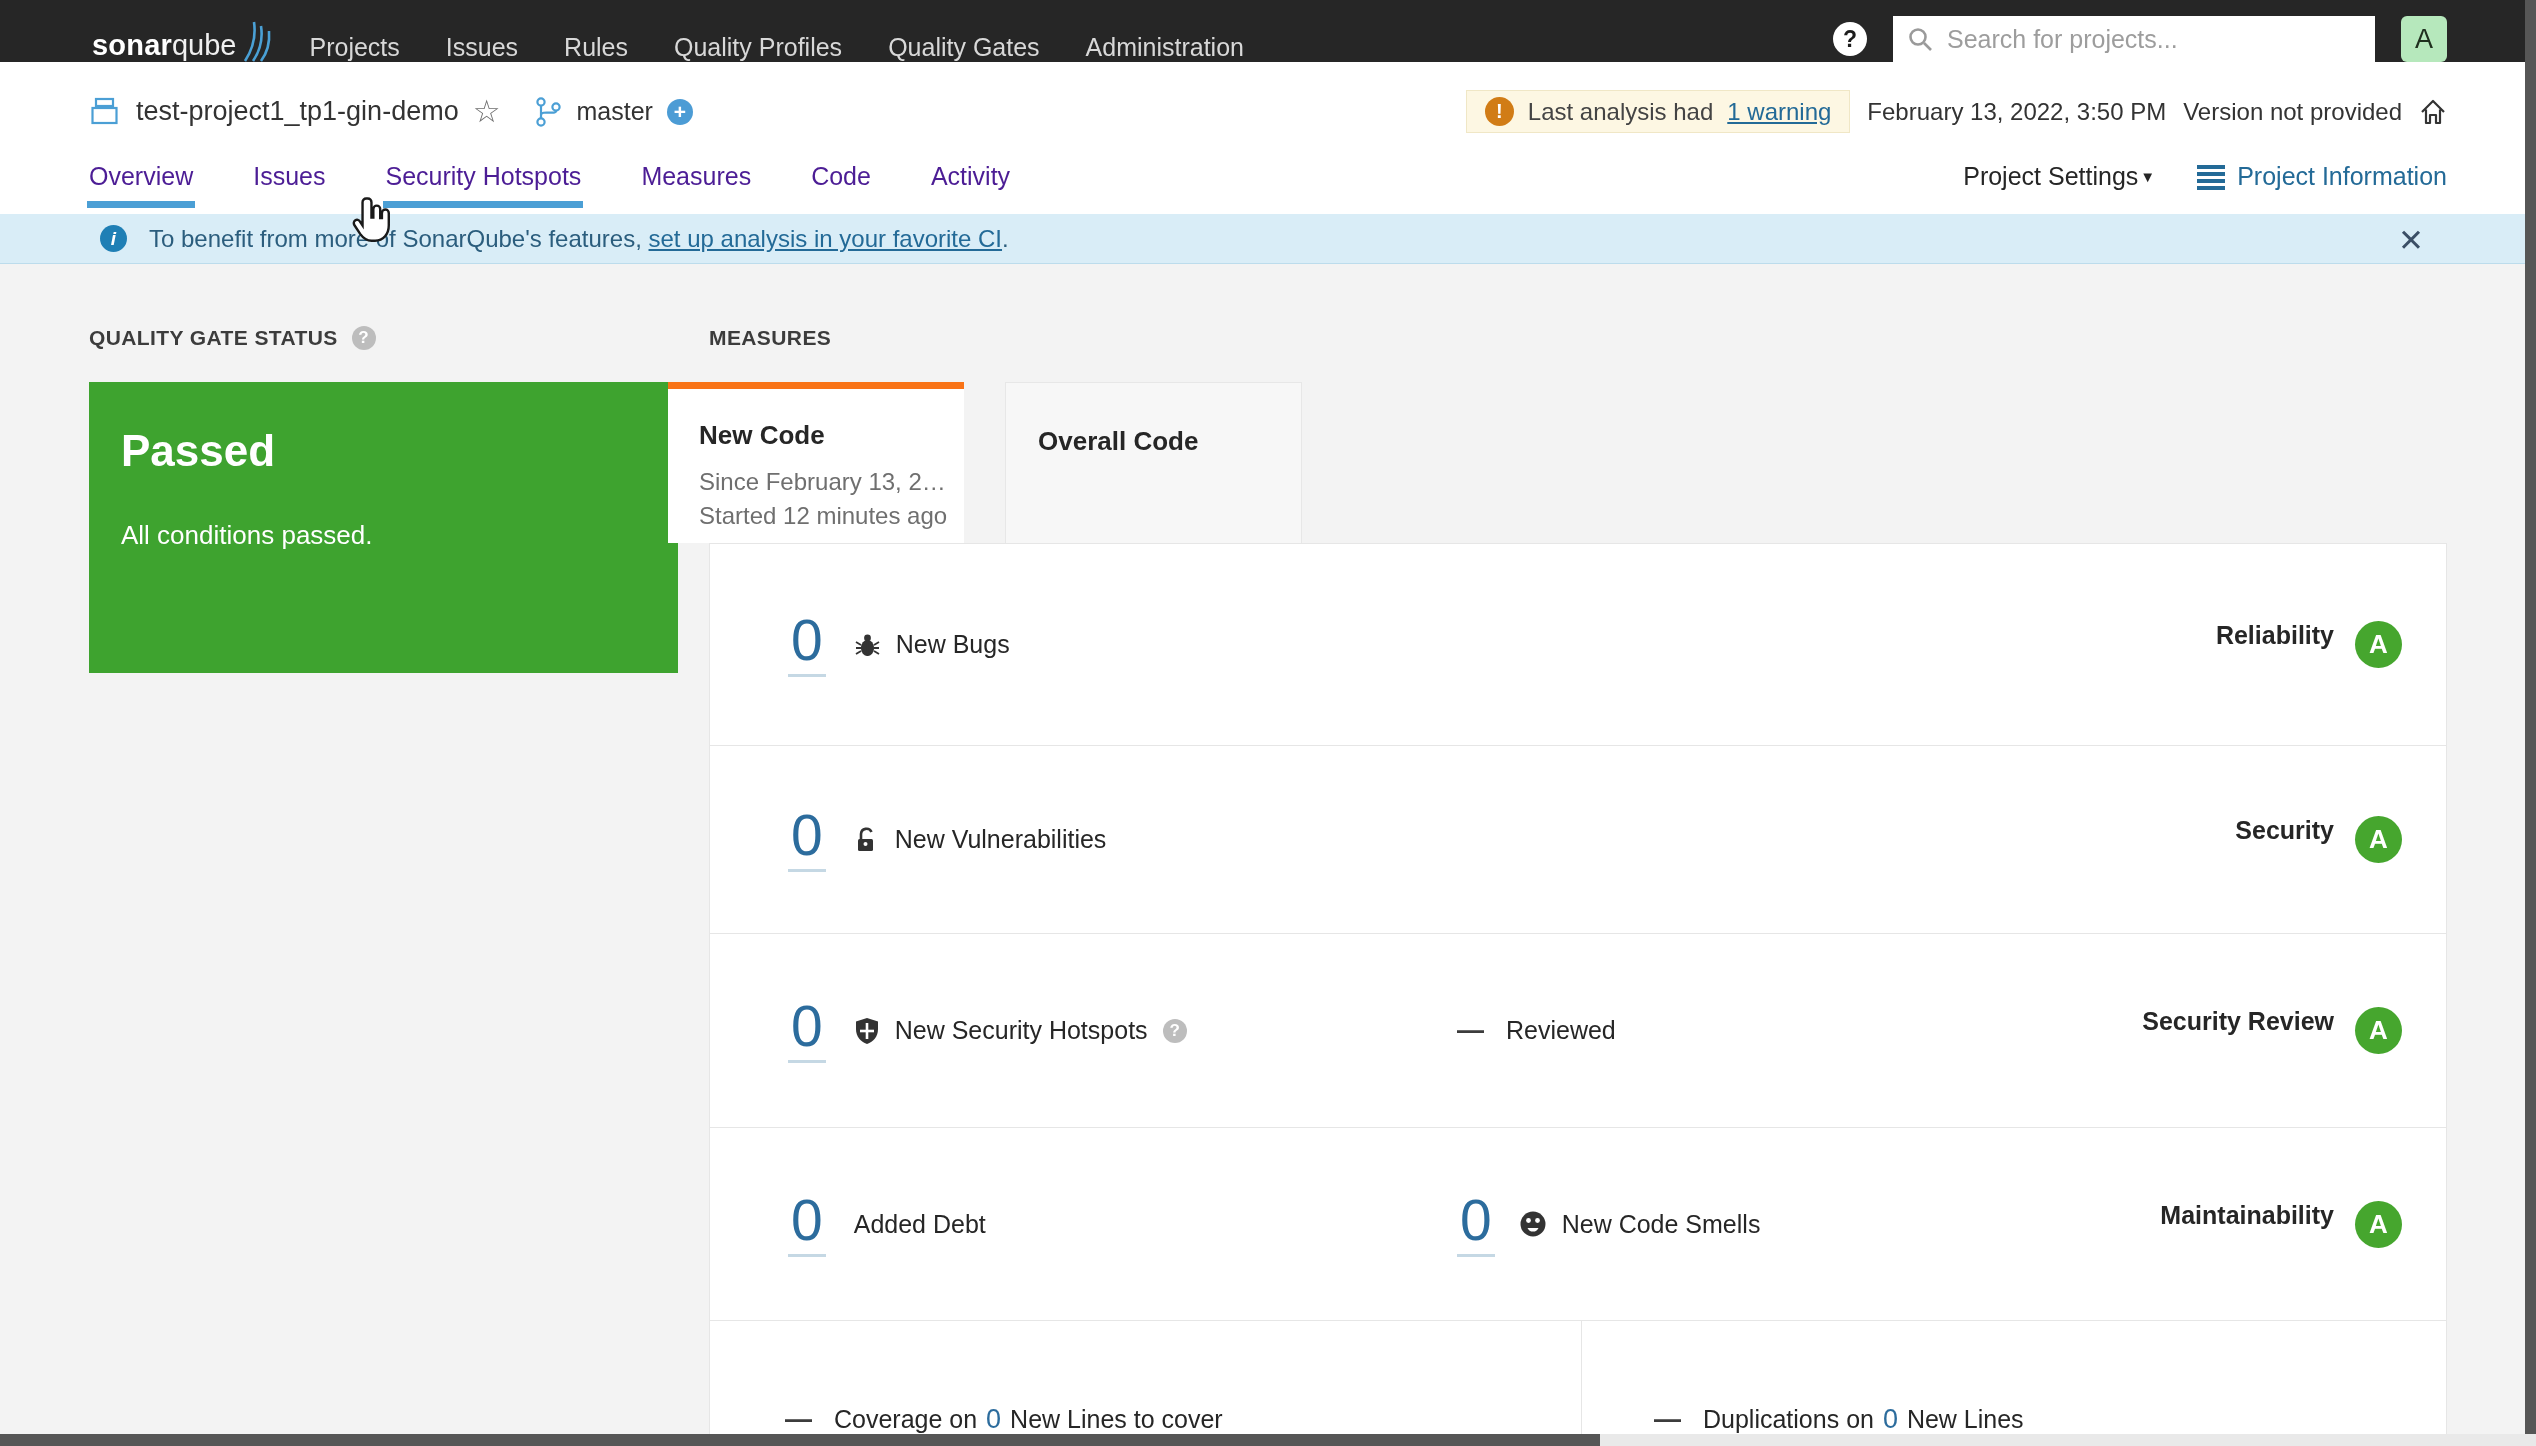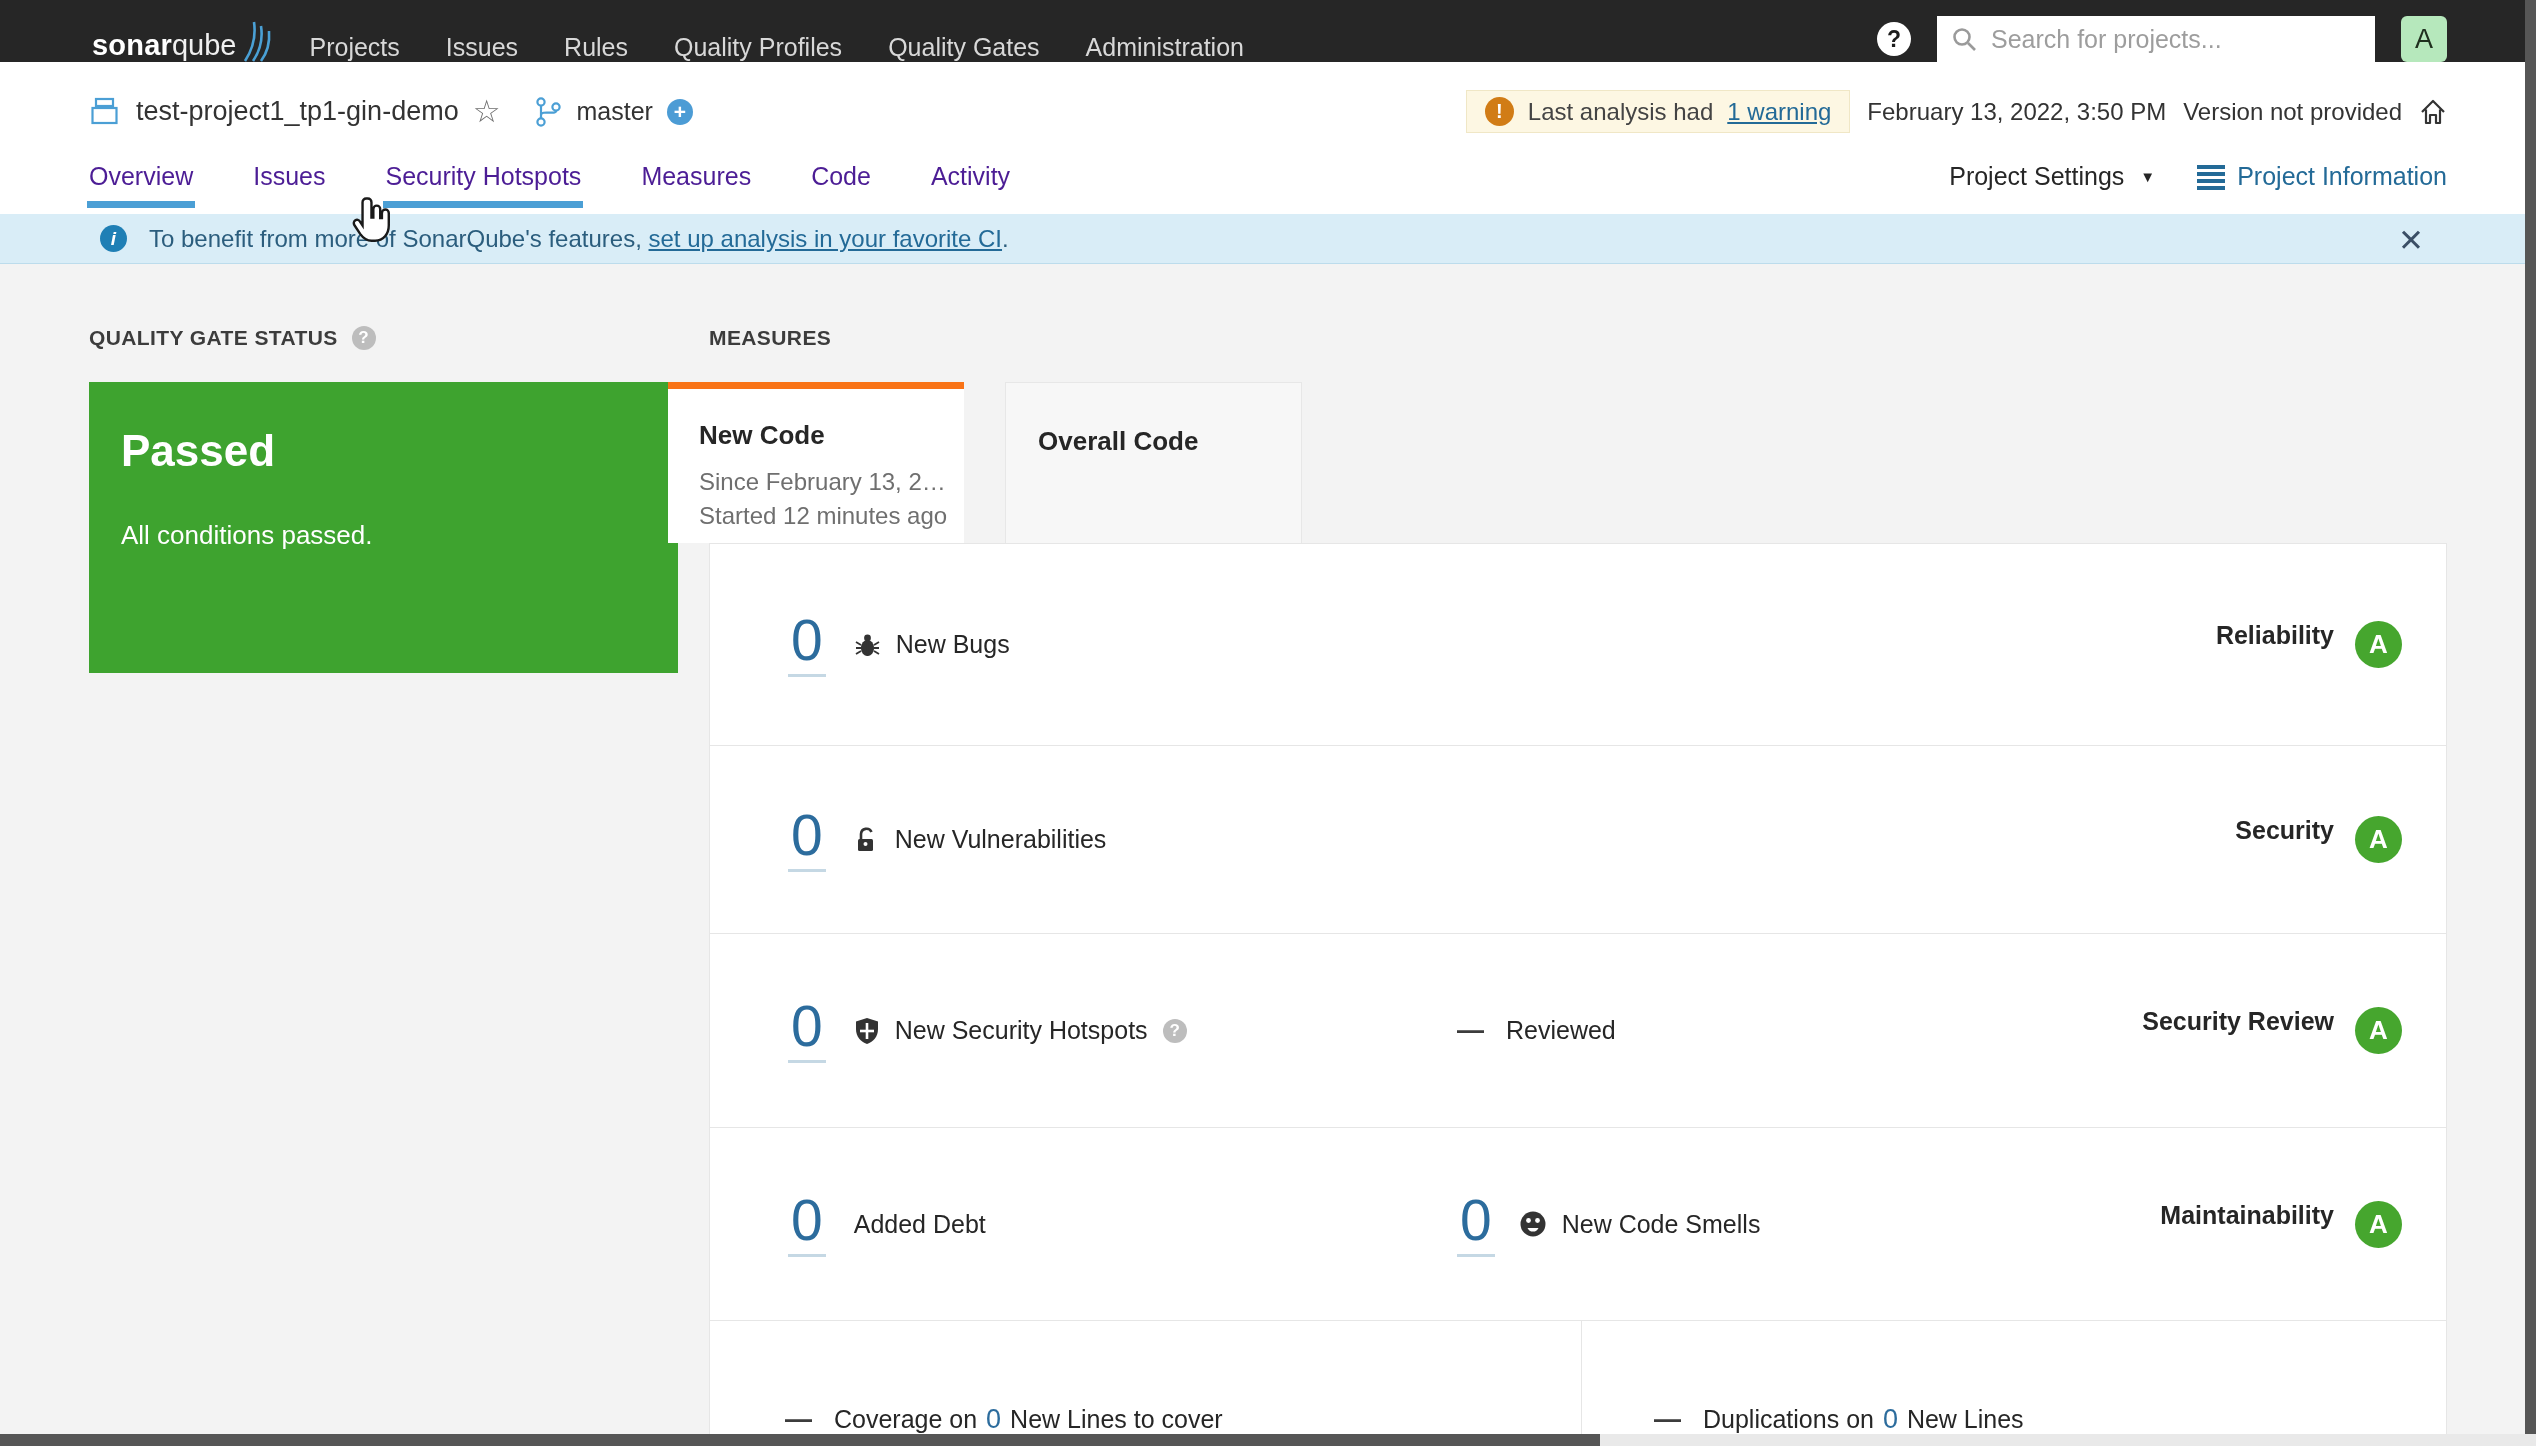--- a/index.html
+++ b/index.html
@@ -12,21 +12,21 @@
     display:flex; align-items:flex-end; padding:0 89px 0 92px; }
   .brand { display:flex; align-items:center; color:#fff; font-size:29px; }
   .brand .sonar { font-weight:700; letter-spacing:.2px; }
   .brand .qube { font-weight:300; color:#f0f0f0; }
   .brand svg { margin-left:5px; margin-top:-8px; }
   .nav-links { display:flex; gap:46px; margin-left:38px; font-size:25px; color:#d8d8d8; }
   .nav-links span { cursor:pointer; }
   .topbar-right { margin-left:auto; display:flex; align-items:center; gap:26px; }
   .help-badge { width:34px; height:34px; border-radius:50%; background:#fff; color:#1c1c1c;
     font-weight:700; font-size:23px; display:flex; align-items:center; justify-content:center; }
-  .search { position:relative; width:438px; height:46px; background:#fff; border-radius:0; }
+  .search { position:relative; width:482px; height:46px; background:#fff; border-radius:0; }
   .search svg { position:absolute; left:15px; top:11px; }
   .search input { border:none; outline:none; background:transparent; width:100%; height:100%;
     padding:0 14px 0 54px; font-size:25px; color:#333; font-family:inherit; }
   .search input::placeholder { color:#9d9d9d; }
   .avatar { width:46px; height:46px; border-radius:6px; background:#b6e8bc; color:#20301f;
     display:flex; align-items:center; justify-content:center; font-size:27px; }
 
   
   .header-wrap { position:absolute; top:62px; left:0; right:0; height:152px; background:#fff; }
   .project-row { position:absolute; top:28px; left:89px; right:89px; display:flex; align-items:center; }
@@ -42,21 +42,21 @@
     font-weight:700; font-size:20px; display:flex; align-items:center; justify-content:center; flex:none; }
   .warn-link { color:#236a97; text-decoration:underline; cursor:pointer; }
   .meta-text { font-size:24px; color:#333; }
 
   .tab-row { position:absolute; top:100px; left:89px; right:89px; display:flex; align-items:flex-start; }
   .tabs { display:flex; gap:60px; font-size:25px; color:#4c1d95; }
   .tab { position:relative; padding-bottom:17px; cursor:pointer; }
   .tab.underlined::after { content:""; position:absolute; left:-2px; right:-2px; bottom:0;
     height:7px; background:#4b9fd5; }
   .tabbar-right { margin-left:auto; display:flex; align-items:center; gap:42px; }
-  .proj-settings { font-size:25px; color:#262626; display:flex; gap:16px; align-items:center; cursor:pointer; }
+  .proj-settings { font-size:25px; color:#262626; display:flex; gap:2px; align-items:center; cursor:pointer; }
   .caret { font-size:15px; color:#262626; }
   .proj-info { font-size:25px; color:#236a97; display:flex; gap:12px; align-items:center; cursor:pointer; }
 
   
   .banner { position:absolute; top:214px; left:0; right:0; height:50px; background:#d9edf7;
     border-bottom:1px solid #bcdcec; display:flex; align-items:center; padding-left:100px;
     font-size:24px; color:#2b5d7d; }
   .info-icon { width:27px; height:27px; border-radius:50%; background:#1f7fb5; color:#fff;
     font-size:19px; font-weight:700; font-style:italic; display:flex; align-items:center;
     justify-content:center; margin-right:22px; flex:none; }

